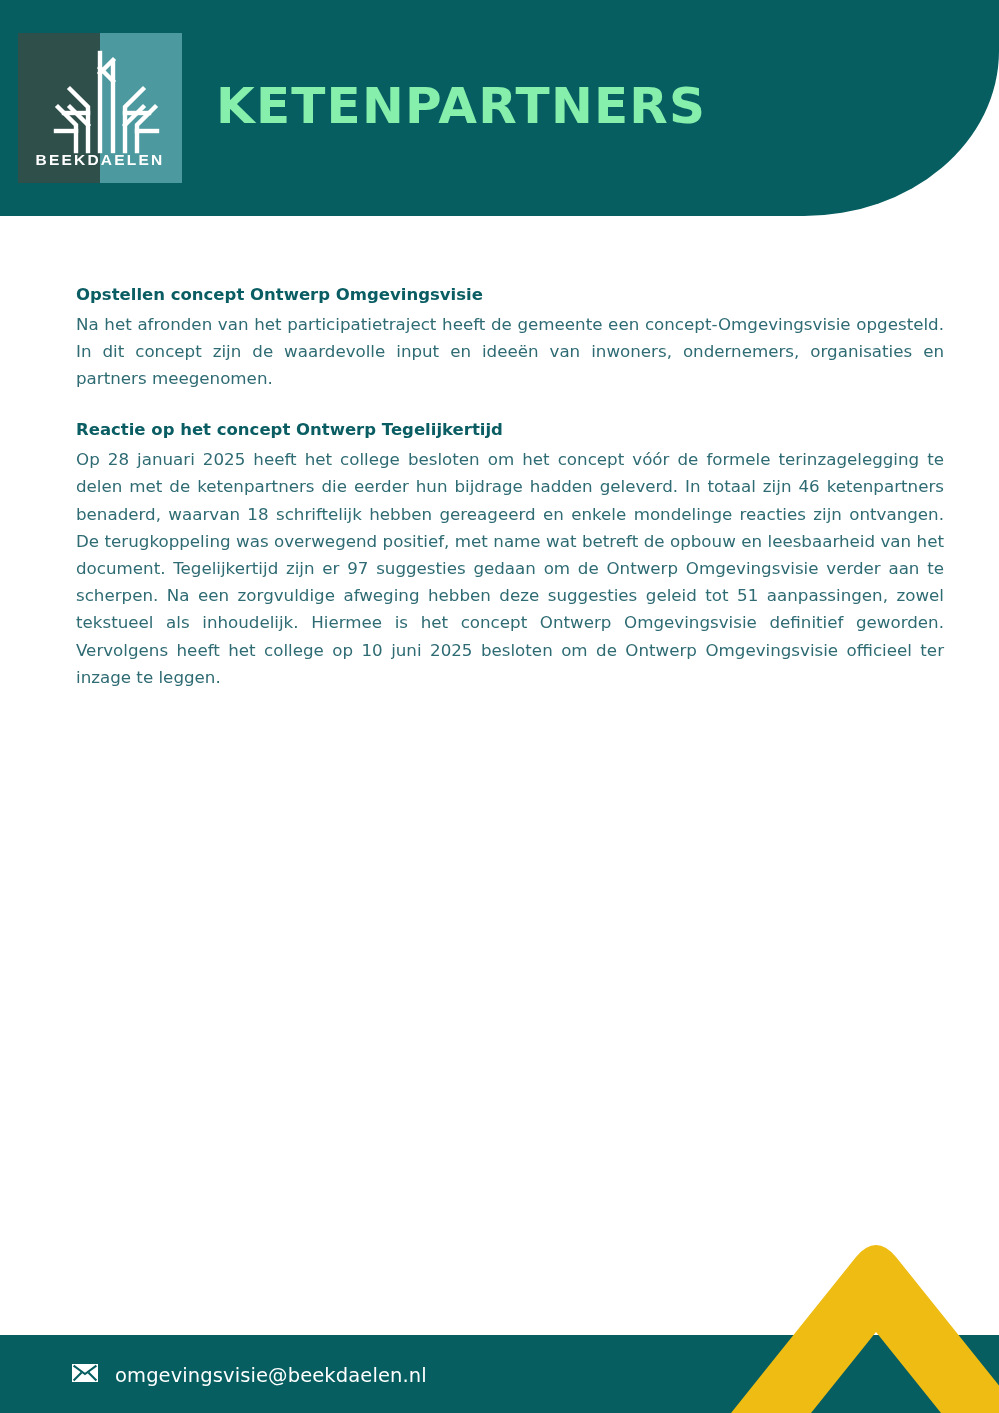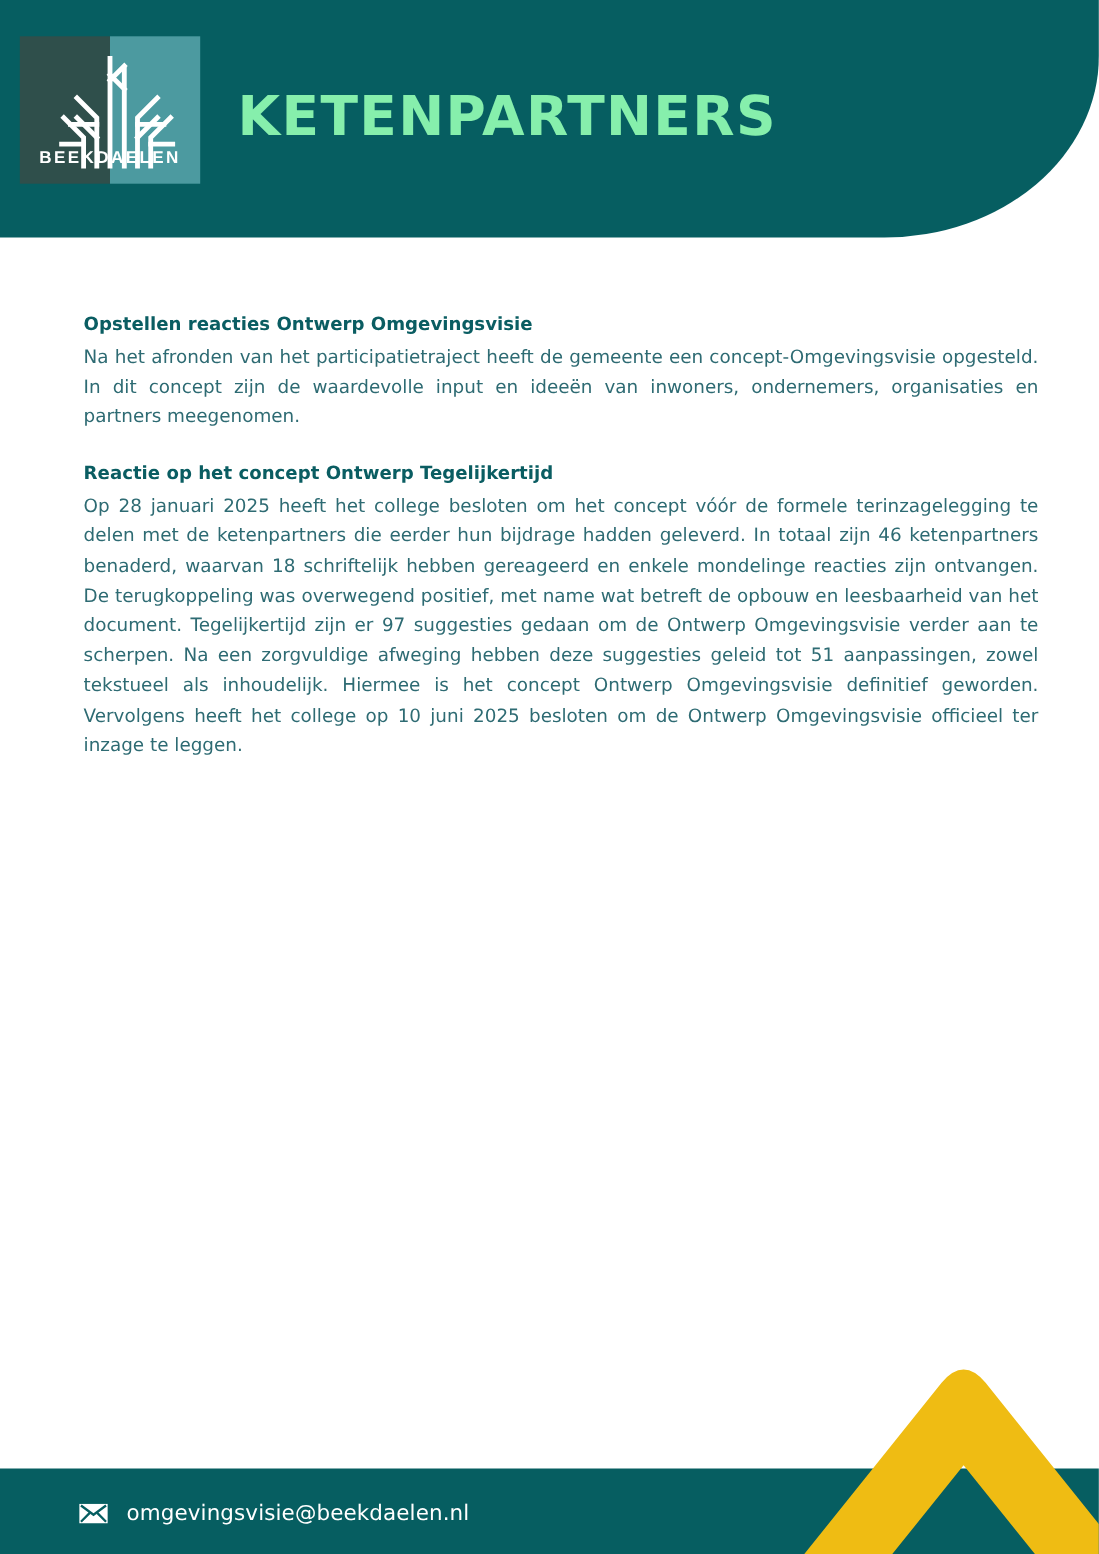--- a/index.html
+++ b/index.html
@@ -26,21 +26,21 @@
     background: #065e61;
     border-bottom-right-radius: 195px 165px;
     overflow: hidden;
   }
 
   .logo-block {
     position: absolute;
     left: 18px;
     top: 33px;
     width: 164px;
-    height: 134px;
+    height: 150px;
     display: flex;
   }
   .logo-half-left {
     width: 50%;
     height: 100%;
     background: #2f4f4b;
   }
   .logo-half-right {
     width: 50%;
     height: 100%;
@@ -121,21 +121,20 @@
     width: 999px;
     height: 178px;
     overflow: hidden;
     pointer-events: none;
   }
   .footer-contact {
     position: absolute;
     left: 72px;
     bottom: 26px;
     display: flex;
-    align-items: center;
     gap: 17px;
     z-index: 5;
   }
   .envelope-icon {
     width: 26px;
     height: 18px;
     display: block;
   }
   .footer-email {
     color: #ffffff;
@@ -179,21 +178,21 @@
 
     <div class="logo-wordmark">BEEKDAELEN</div>
   </div>
 
   <div class="header-title">KETENPARTNERS</div>
 </div>
 
 <div class="content">
 
   <div class="section">
-    <p class="section-heading">Opstellen reacties Ontwerp Omgevingsvisie</p>
+    <p class="section-heading">Opstellen concept Ontwerp Omgevingsvisie</p>
     <p class="section-body">Na het afronden van het participatietraject heeft de gemeente een concept-Omgevingsvisie opgesteld. In dit concept zijn de waardevolle input en ideeën van inwoners, ondernemers, organisaties en partners meegenomen.</p>
   </div>
 
   <div class="section">
     <p class="section-heading">Reactie op het concept Ontwerp Tegelijkertijd</p>
     <p class="section-body">Op 28 januari 2025 heeft het college besloten om het concept vóór de formele terinzagelegging te delen met de ketenpartners die eerder hun bijdrage hadden geleverd. In totaal zijn 46 ketenpartners benaderd, waarvan 18 schriftelijk hebben gereageerd en enkele mondelinge reacties zijn ontvangen. De terugkoppeling was overwegend positief, met name wat betreft de opbouw en leesbaarheid van het document. Tegelijkertijd zijn er 97 suggesties gedaan om de Ontwerp Omgevingsvisie verder aan te scherpen. Na een zorgvuldige afweging hebben deze suggesties geleid tot 51 aanpassingen, zowel tekstueel als inhoudelijk. Hiermee is het concept Ontwerp Omgevingsvisie definitief geworden. Vervolgens heeft het college op 10 juni 2025 besloten om de Ontwerp Omgevingsvisie officieel ter inzage te leggen.</p>
   </div>
 
 </div>
 

